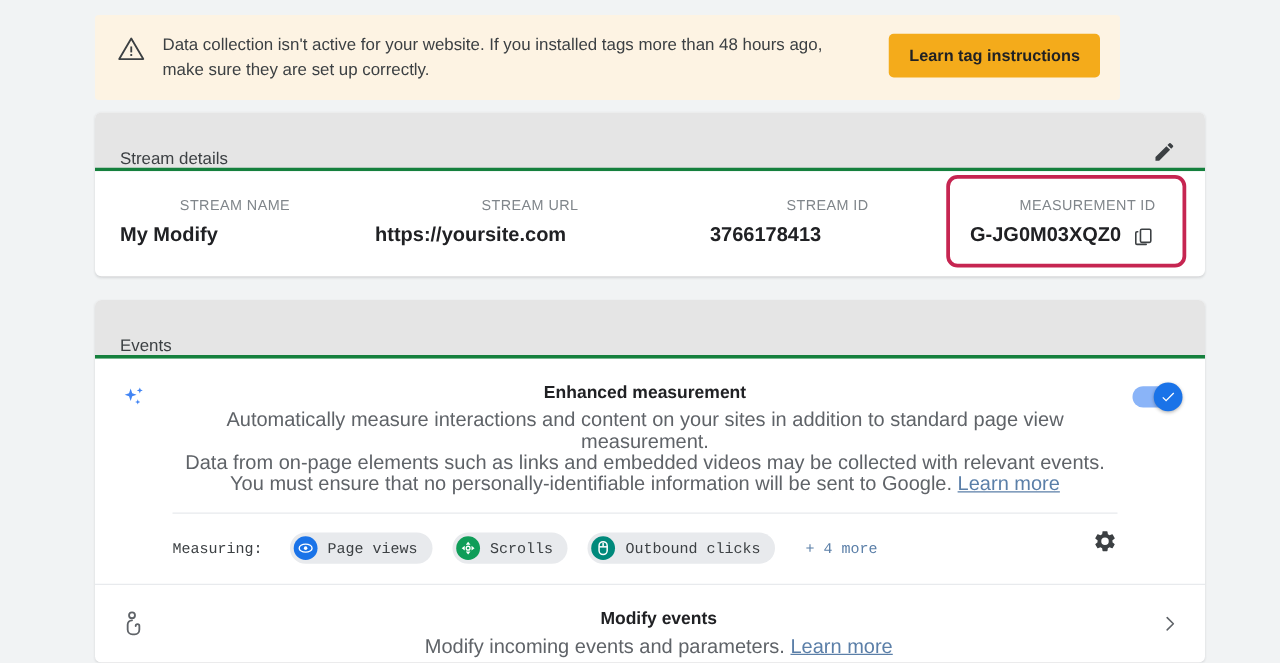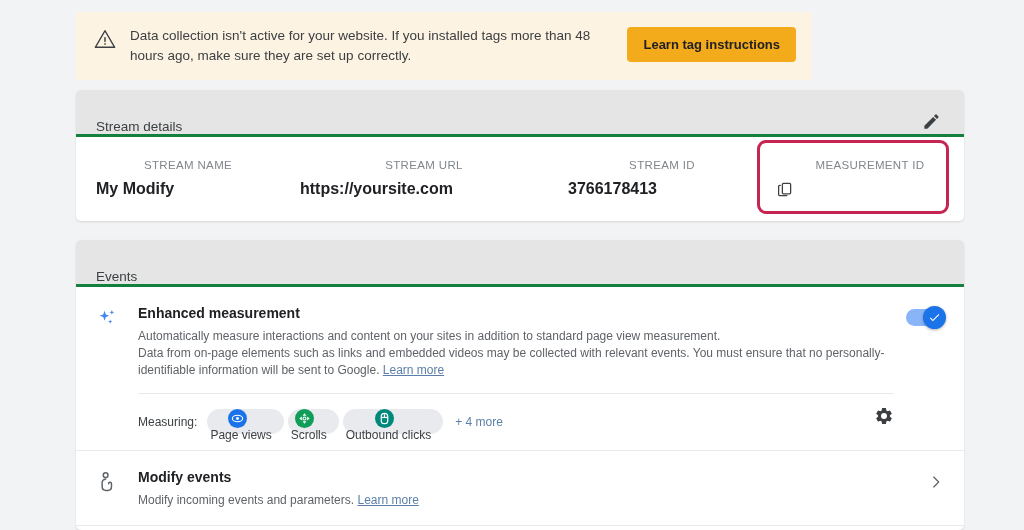--- a/index.html
+++ b/index.html
@@ -22,21 +22,21 @@
     width: 1024px;
     height: 530px;
     padding: 0;
   }
 
   
   .banner {
     position: absolute;
     left: 76px;
     top: 12px;
-    width: 736px;
+    width: 820px;
     min-height: 62px;
     background: #fdf3e3;
     border-radius: 3px;
     display: flex;
     align-items: flex-start;
     padding: 14px 16px 14px 18px;
   }
   .banner-icon {
     flex: 0 0 auto;
     width: 22px;
@@ -163,29 +163,29 @@
   .ev-row:last-child { border-bottom: none; }
 
   .ev-icon {
     flex: 0 0 auto;
     width: 24px;
     margin-right: 18px;
     display: flex;
     justify-content: center;
     padding-top: 2px;
   }
-  .ev-main { flex: 1 1 auto; min-width: 0; }
+  .ev-main { flex: 1 1 auto; min-width: 0; text-align: center; }
   .ev-title {
     font-size: 14px;
     font-weight: bold;
     color: #202124;
     margin-bottom: 7px;
   }
   .ev-desc {
-    font-size: 12px;
+    font-size: 16px;
     line-height: 17px;
     color: #5f6368;
   }
   .ev-desc .lm { color: #5b7fa8; text-decoration: underline; cursor: pointer; }
   .ev-right {
     flex: 0 0 auto;
     display: flex;
     align-items: flex-start;
     padding-left: 12px;
     padding-top: 4px;
@@ -195,39 +195,39 @@
     height: 1px;
     background: #e8eaed;
     margin: 14px 0 0 0;
   }
 
   
   .measuring {
     display: flex;
     align-items: center;
     padding-top: 15px;
-    gap: 4px;
+    gap: 16px;
     position: relative;
+    font-family: Liberation Mono, monospace;
   }
   .measuring-label {
     font-size: 12px;
     color: #3c4043;
     margin-right: 6px;
   }
   .chip {
     display: inline-flex;
     align-items: center;
     background: #e8eaed;
     border-radius: 13px;
     height: 25px;
     padding: 0 12px 0 3px;
     font-size: 12px;
     color: #3c4043;
     cursor: pointer;
-    flex-direction: column;
   }
   .chip-dot {
     width: 19px; height: 19px;
     border-radius: 50%;
     margin-right: 8px;
     display: flex; align-items: center; justify-content: center;
     flex: 0 0 auto;
   }
   .more-link {
     font-size: 12px;
@@ -307,20 +307,21 @@
       </div>
 
       <div class="stream-col col-id">
         <div class="col-label">STREAM ID</div>
         <div class="col-value">3766178413</div>
       </div>
 
       <div class="stream-col col-mid">
         <div class="col-label">MEASUREMENT ID</div>
         <div class="col-value">
+          <span>G-JG0M03XQZ0</span>
           <button class="copy-btn">
             <svg width="18" height="18" viewBox="0 0 24 24">
               <rect x="8.5" y="4.5" width="11" height="14" rx="1.4" fill="none" stroke="#3c4043" stroke-width="1.7"></rect>
               <path d="M5.6 7.2 H4.8 a1.3 1.3 0 0 0-1.3 1.3 V19.4 a1.3 1.3 0 0 0 1.3 1.3 H14.6" fill="none" stroke="#3c4043" stroke-width="1.7" stroke-linecap="round"></path>
             </svg>
           </button>
         </div>
       </div>
     </div>
   </div>

